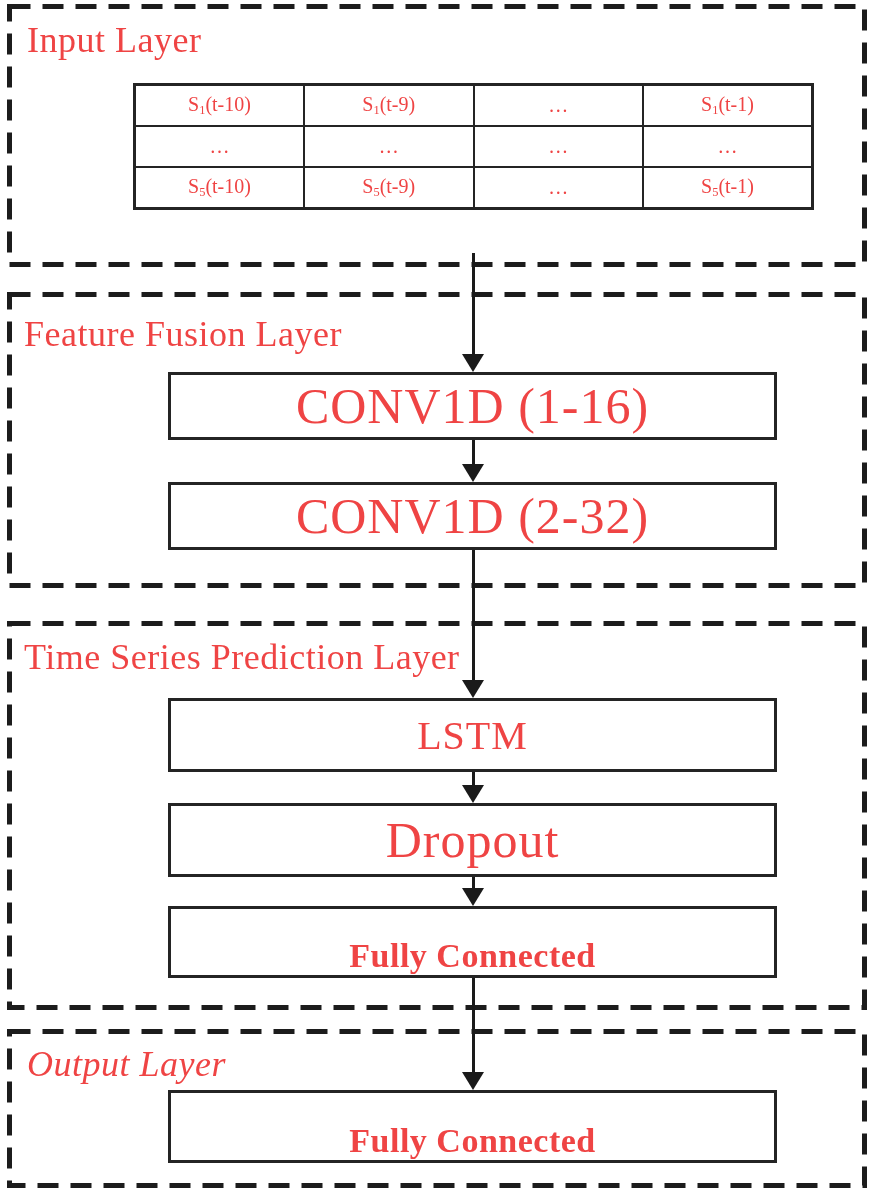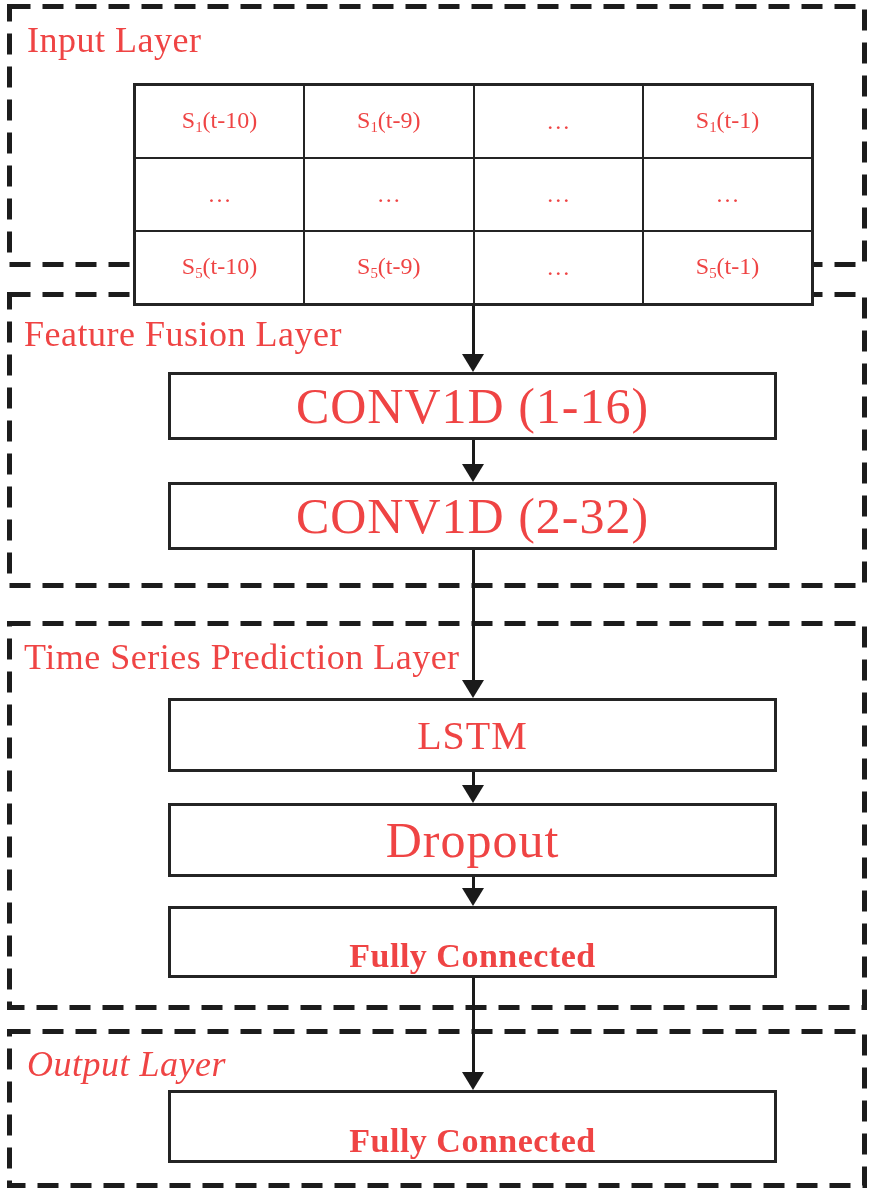--- a/index.html
+++ b/index.html
@@ -45,22 +45,22 @@
     border-collapse: collapse;
     table-layout: fixed;
     background: #ffffff;
     border: 3px solid #242424;
   }
   .input-table td {
     border: 2.5px solid #242424;
     height: 39px;
     text-align: center;
     vertical-align: middle;
-    font-size: 24px;
-    padding: 16px;
+    font-size: 20px;
+    padding: 0;
     white-space: nowrap;
   }
   .input-table sub {
     font-size: 0.62em;
     vertical-align: -0.28em;
   }
   .node-box {
     position: absolute;
     left: 168px;
     width: 609px;

